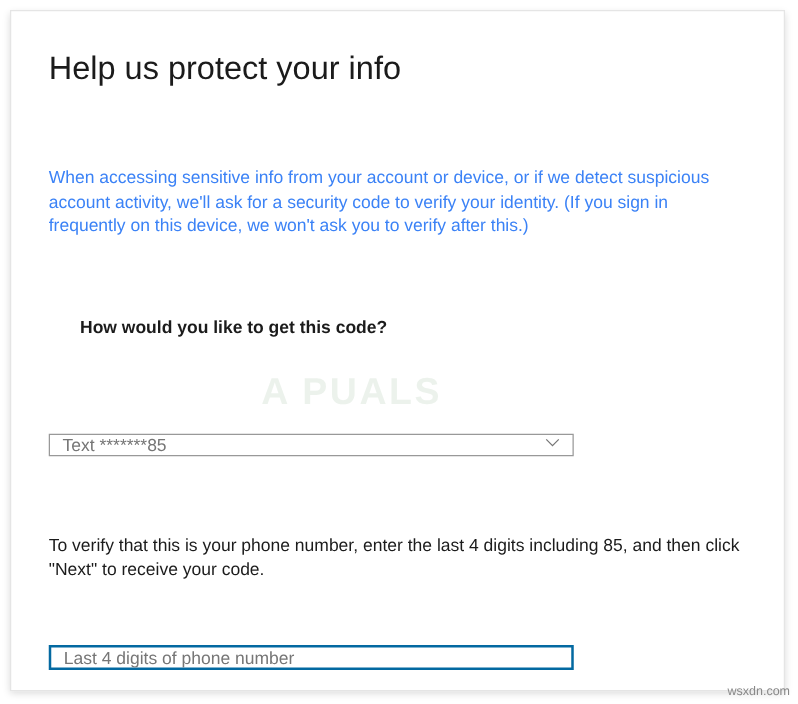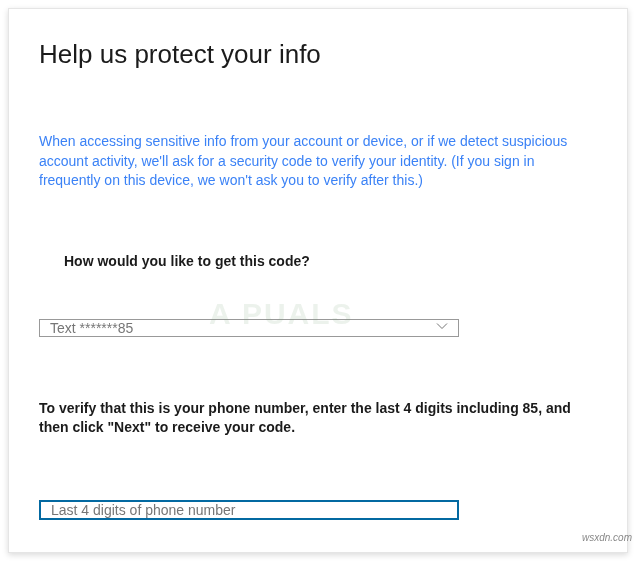--- a/index.html
+++ b/index.html
@@ -42,36 +42,37 @@
     }
     .bold-label {
       font-size: 14px;
       font-weight: 600;
       color: #1b1b1b;
       margin-bottom: 10px;
       padding-left: 25px;
     }
     .bold-instr {
       font-size: 14px;
-      font-weight: 700;
+      font-weight: 400;
       color: #1b1b1b;
       line-height: 1.4;
-      margin-bottom: 22px;
+      margin-bottom: 10px;
     }
     .select-box {
       display: flex;
       align-items: flex-start;
       justify-content: space-between;
       border: 1px solid #999;
       height: 34px;
       padding: 0 10px;
       width: 420px;
       margin-bottom: 22px;
       background: #fff;
       cursor: pointer;
+      margin-top: 28px;
     }
     .select-text {
       font-size: 14px;
       color: #767676;
     }
     .chevron {
       width: 12px;
       height: 12px;
       flex-shrink: 0;
     }
@@ -109,26 +110,25 @@
       color: #fff;
       border: none;
       font-size: 11px;
       font-family: inherit;
       width: 116px;
       height: 36px;
       cursor: pointer;
     }
     .attrib {
       position: absolute;
-      bottom: 20px;
+      bottom: 4px;
       right: 6px;
       font-size: 10px;
       color: #888;
       font-family: Arial, sans-serif;
-      font-style: italic;
     }
     .watermark {
       position: absolute;
       top: 288px;
       left: 200px;
       font-size: 30px;
       font-weight: 700;
       color: rgba(120, 160, 120, 0.14);
       letter-spacing: 2px;
       pointer-events: none;

